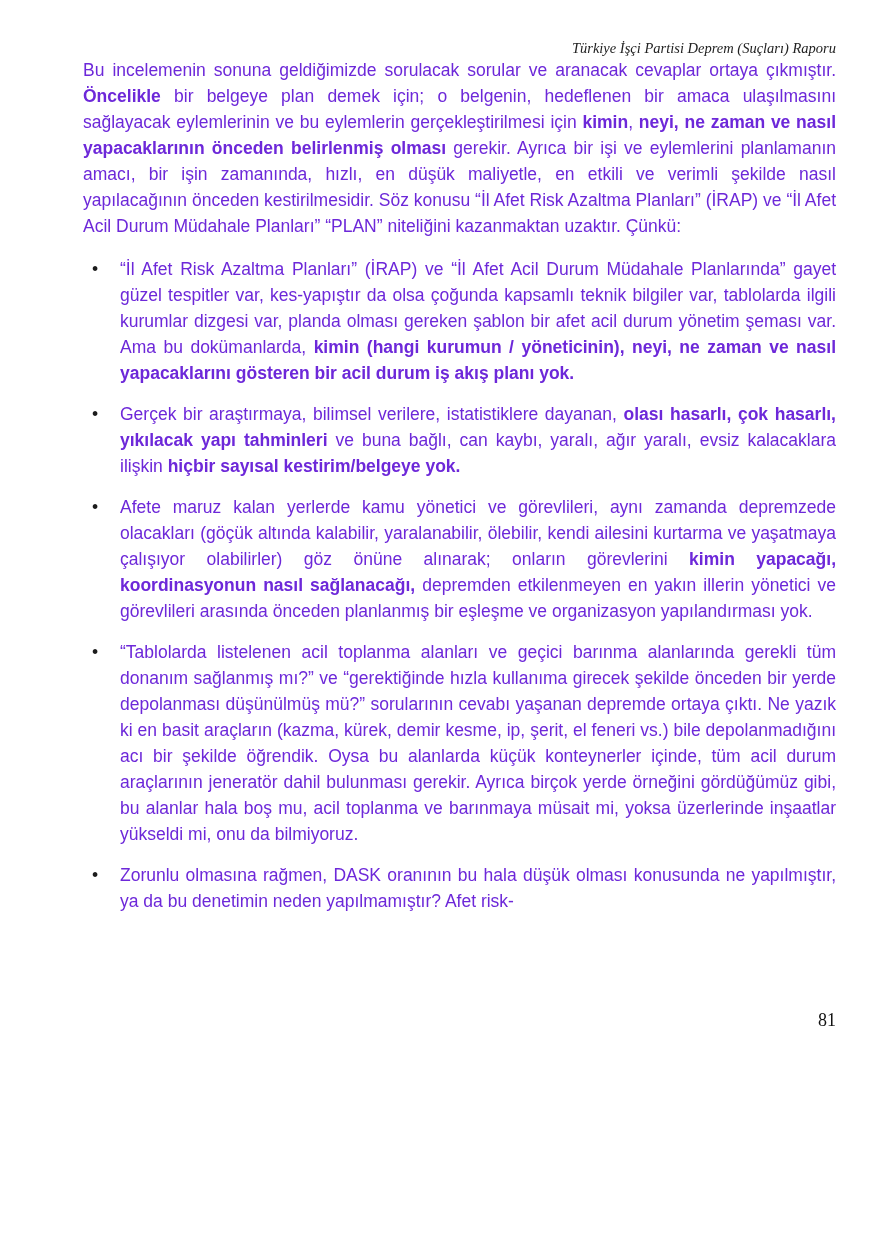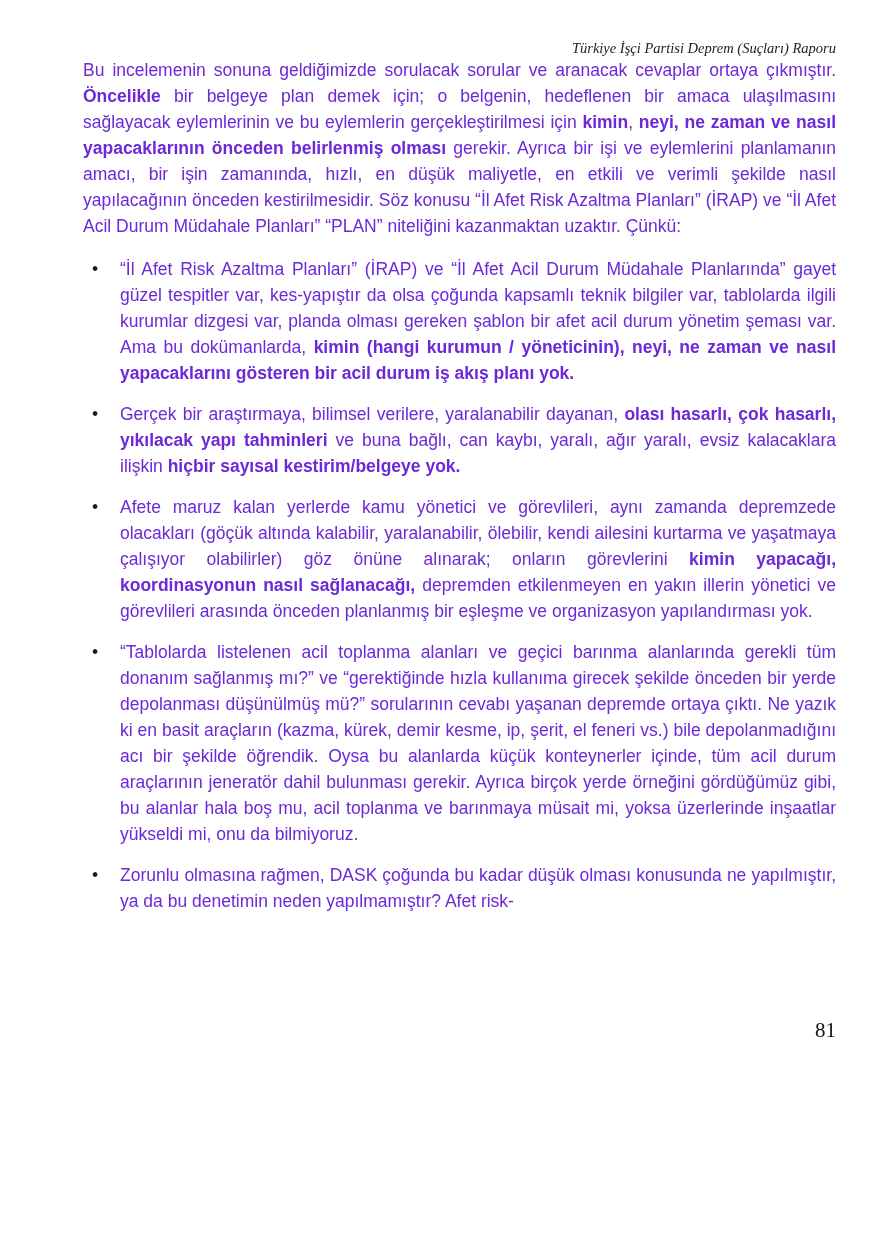--- a/index.html
+++ b/index.html
@@ -46,23 +46,23 @@
     position: absolute;
     left: 9px;
     top: 0;
     font-size: 17.5px;
     line-height: 26px;
     color: #1c1c1c;
   }
   .page-number {
     position: absolute;
     right: 41px;
-    bottom: 40px;
+    bottom: 52px;
     font-family: "Liberation Serif", "DejaVu Serif", serif;
-    font-size: 21px;
+    font-size: 18px;
     color: #111111;
   }
 </style>
 </head>
 <body>
 
 <div class="page">
 
   <div class="running-header">Türkiye İşçi Partisi Deprem (Suçları) Raporu</div>
 
@@ -71,35 +71,35 @@
 
   <div class="bullets">
 
     <div class="bullet">
       <span class="marker">•</span>
       <p class="bullet-text"><span>“İl Afet Risk Azaltma Planları” (İRAP) ve “İl Afet Acil Durum Müdahale Planlarında” gayet güzel tespitler var, kes-yapıştır da olsa çoğunda kapsamlı teknik bilgiler var, tablolarda ilgili kurumlar dizgesi var, planda olması gereken şablon bir afet acil durum yönetim şeması var. Ama bu dokümanlarda, </span><span class="b">kimin (hangi kurumun / yöneticinin), neyi, ne zaman ve nasıl yapacaklarını gösteren bir acil durum iş akış planı yok.</span></p>
     </div>
 
     <div class="bullet">
       <span class="marker">•</span>
-      <p class="bullet-text"><span>Gerçek bir araştırmaya, bilimsel verilere, yaralanabilir dayanan, </span><span class="b">olası hasarlı, çok hasarlı, yıkılacak yapı tahminleri</span><span> ve buna bağlı, can kaybı, yaralı, ağır yaralı, evsiz kalacaklara ilişkin </span><span class="b">hiçbir sayısal kestirim/belgeye yok.</span></p>
+      <p class="bullet-text"><span>Gerçek bir araştırmaya, bilimsel verilere, istatistiklere dayanan, </span><span class="b">olası hasarlı, çok hasarlı, yıkılacak yapı tahminleri</span><span> ve buna bağlı, can kaybı, yaralı, ağır yaralı, evsiz kalacaklara ilişkin </span><span class="b">hiçbir sayısal kestirim/belgeye yok.</span></p>
     </div>
 
     <div class="bullet">
       <span class="marker">•</span>
       <p class="bullet-text"><span>Afete maruz kalan yerlerde kamu yönetici ve görevlileri, aynı zamanda depremzede olacakları (göçük altında kalabilir, yaralanabilir, ölebilir, kendi ailesini kurtarma ve yaşatmaya çalışıyor olabilirler) göz önüne alınarak; onların görevlerini </span><span class="b">kimin yapacağı, koordinasyonun nasıl sağlanacağı,</span><span> depremden etkilenmeyen en yakın illerin yönetici ve görevlileri arasında önceden planlanmış bir eşleşme ve organizasyon yapılandırması yok.</span></p>
     </div>
 
     <div class="bullet">
       <span class="marker">•</span>
       <p class="bullet-text"><span>“Tablolarda listelenen acil toplanma alanları ve geçici barınma alanlarında gerekli tüm donanım sağlanmış mı?” ve “gerektiğinde hızla kullanıma girecek şekilde önceden bir yerde depolanması düşünülmüş mü?” sorularının cevabı yaşanan depremde ortaya çıktı. Ne yazık ki en basit araçların (kazma, kürek, demir kesme, ip, şerit, el feneri vs.) bile depolanmadığını acı bir şekilde öğrendik. Oysa bu alanlarda küçük konteynerler içinde, tüm acil durum araçlarının jeneratör dahil bulunması gerekir. Ayrıca birçok yerde örneğini gördüğümüz gibi, bu alanlar hala boş mu, acil toplanma ve barınmaya müsait mi, yoksa üzerlerinde inşaatlar yükseldi mi, onu da bilmiyoruz.</span></p>
     </div>
 
     <div class="bullet">
       <span class="marker">•</span>
-      <p class="bullet-text"><span>Zorunlu olmasına rağmen, DASK çoğunda bu kadar düşük olması konusunda ne yapılmıştır, ya da bu denetimin neden yapılmamıştır? Afet risk-</span></p>
+      <p class="bullet-text"><span>Zorunlu olmasına rağmen, DASK oranının bu hala düşük olması konusunda ne yapılmıştır, ya da bu denetimin neden yapılmamıştır? Afet risk-</span></p>
     </div>
 
   </div>
 
   <div class="page-number">81</div>
 
 </div>
 
 </body></html>

